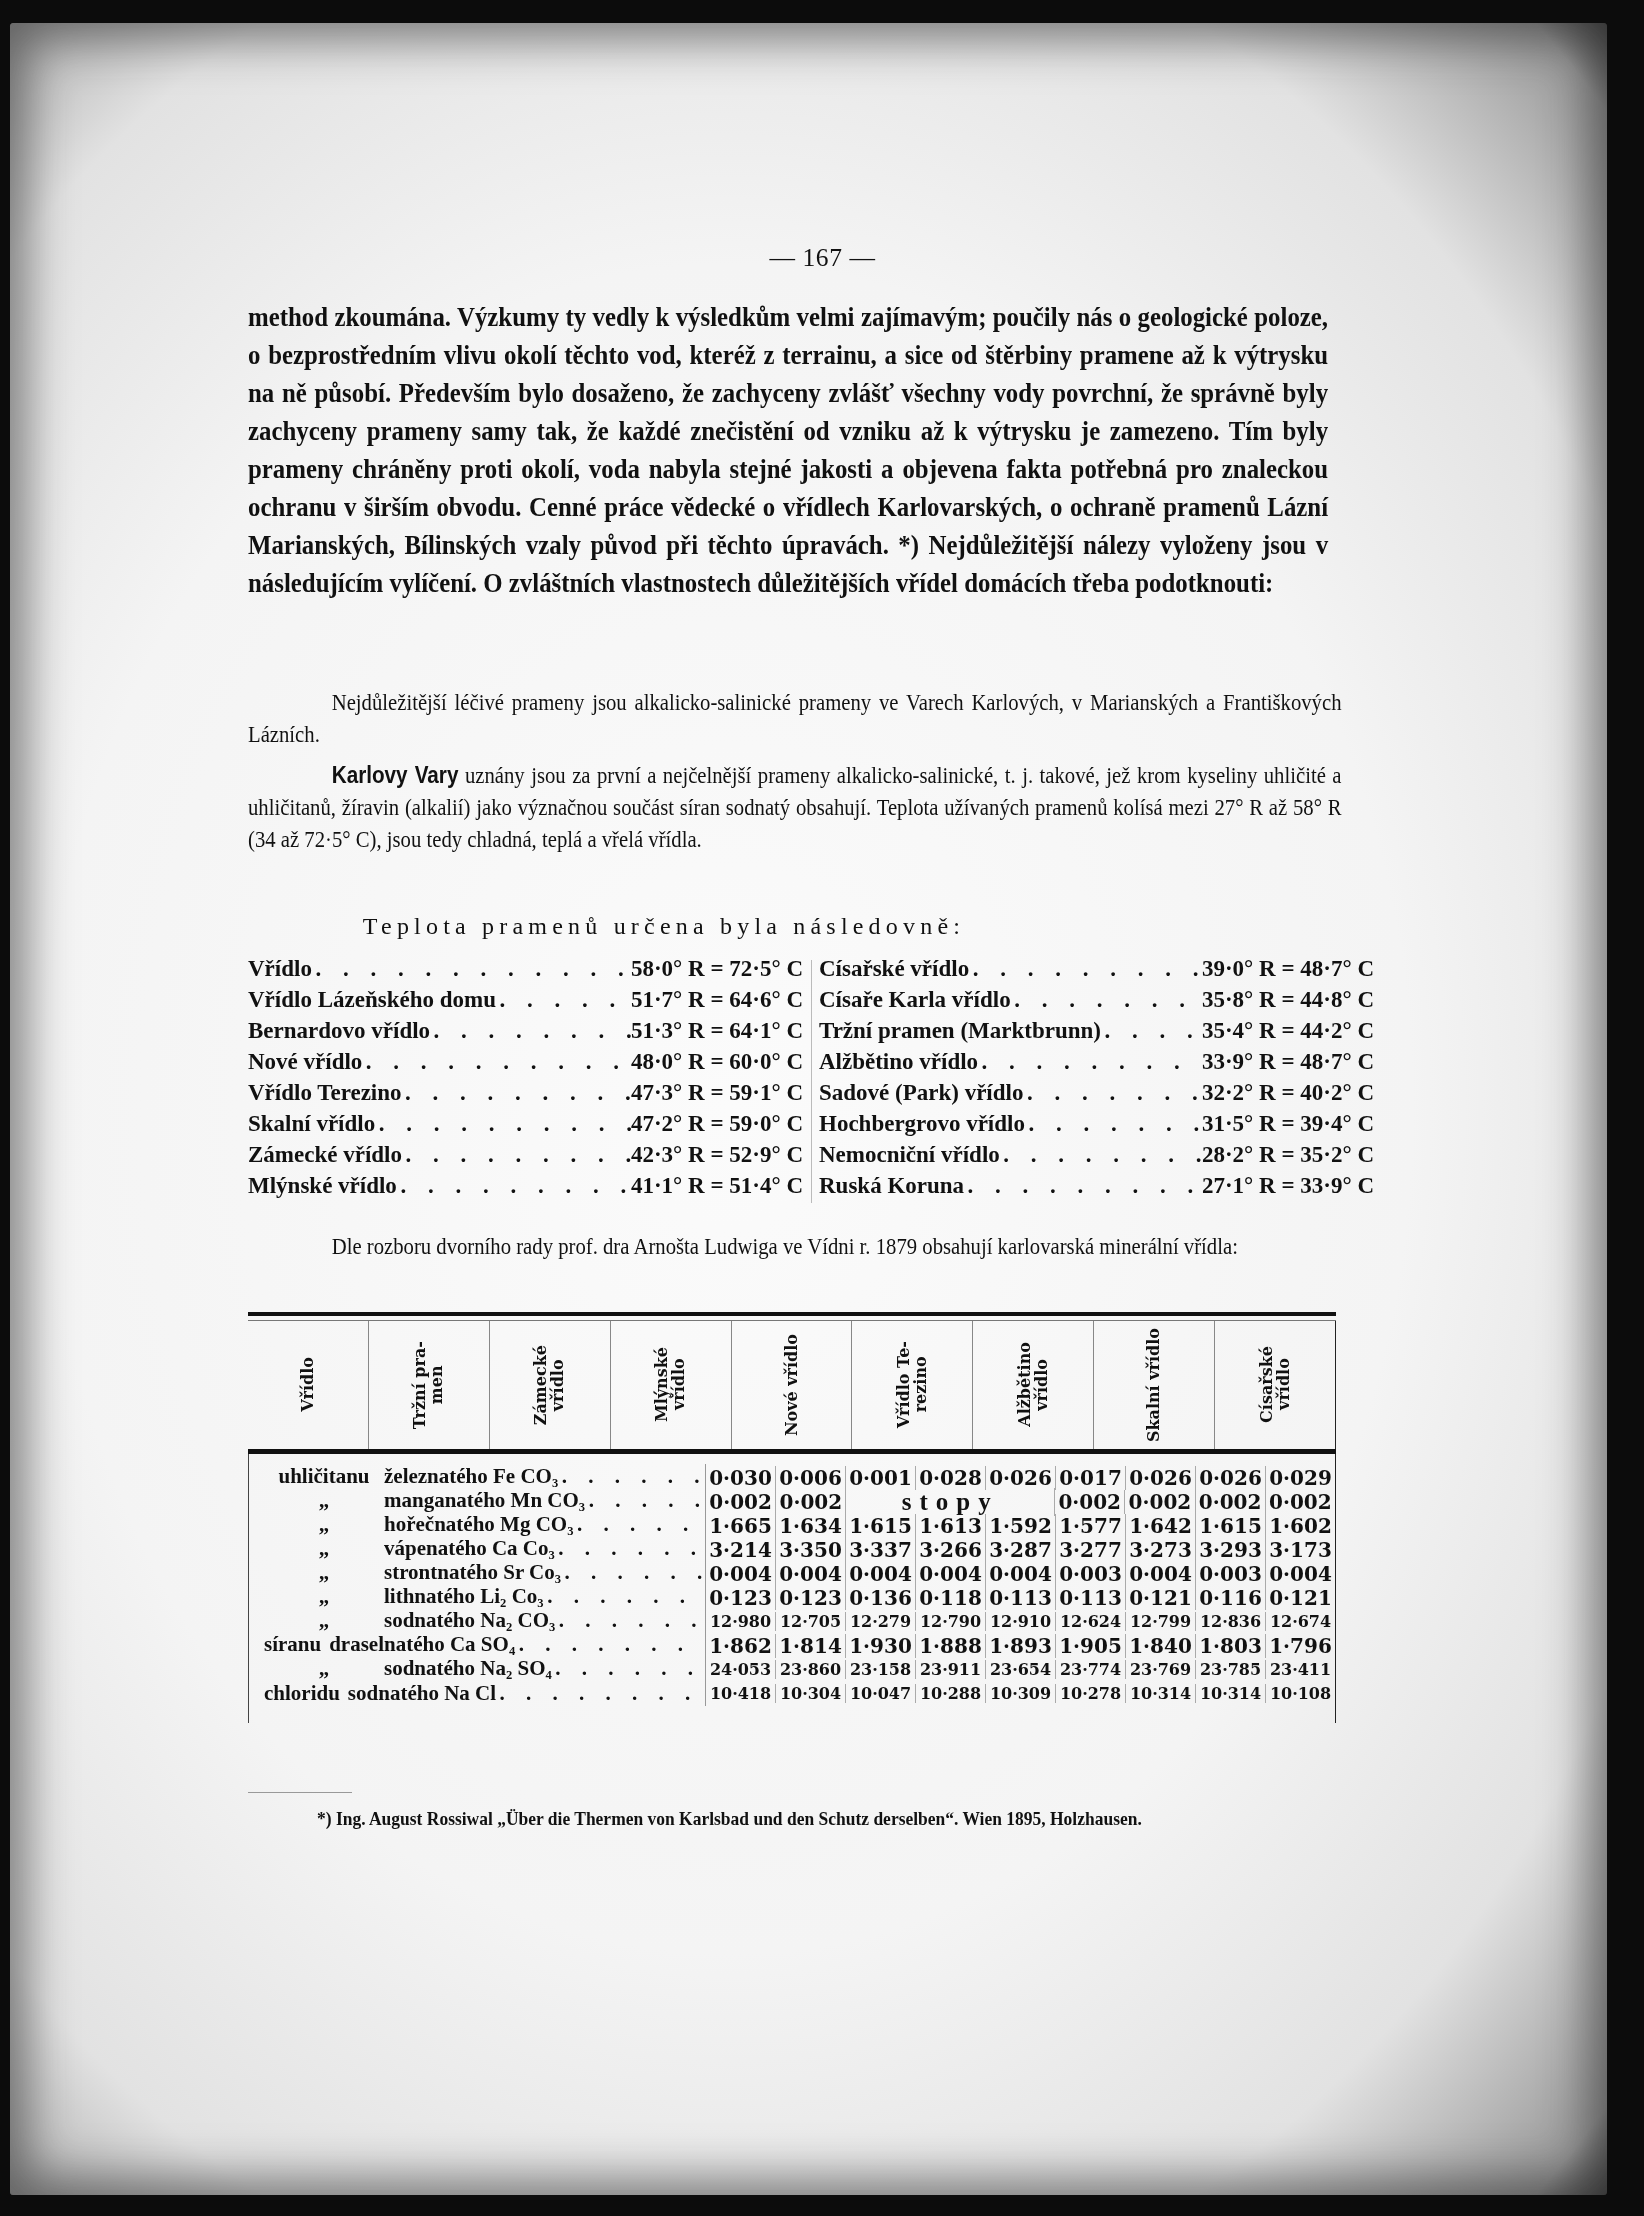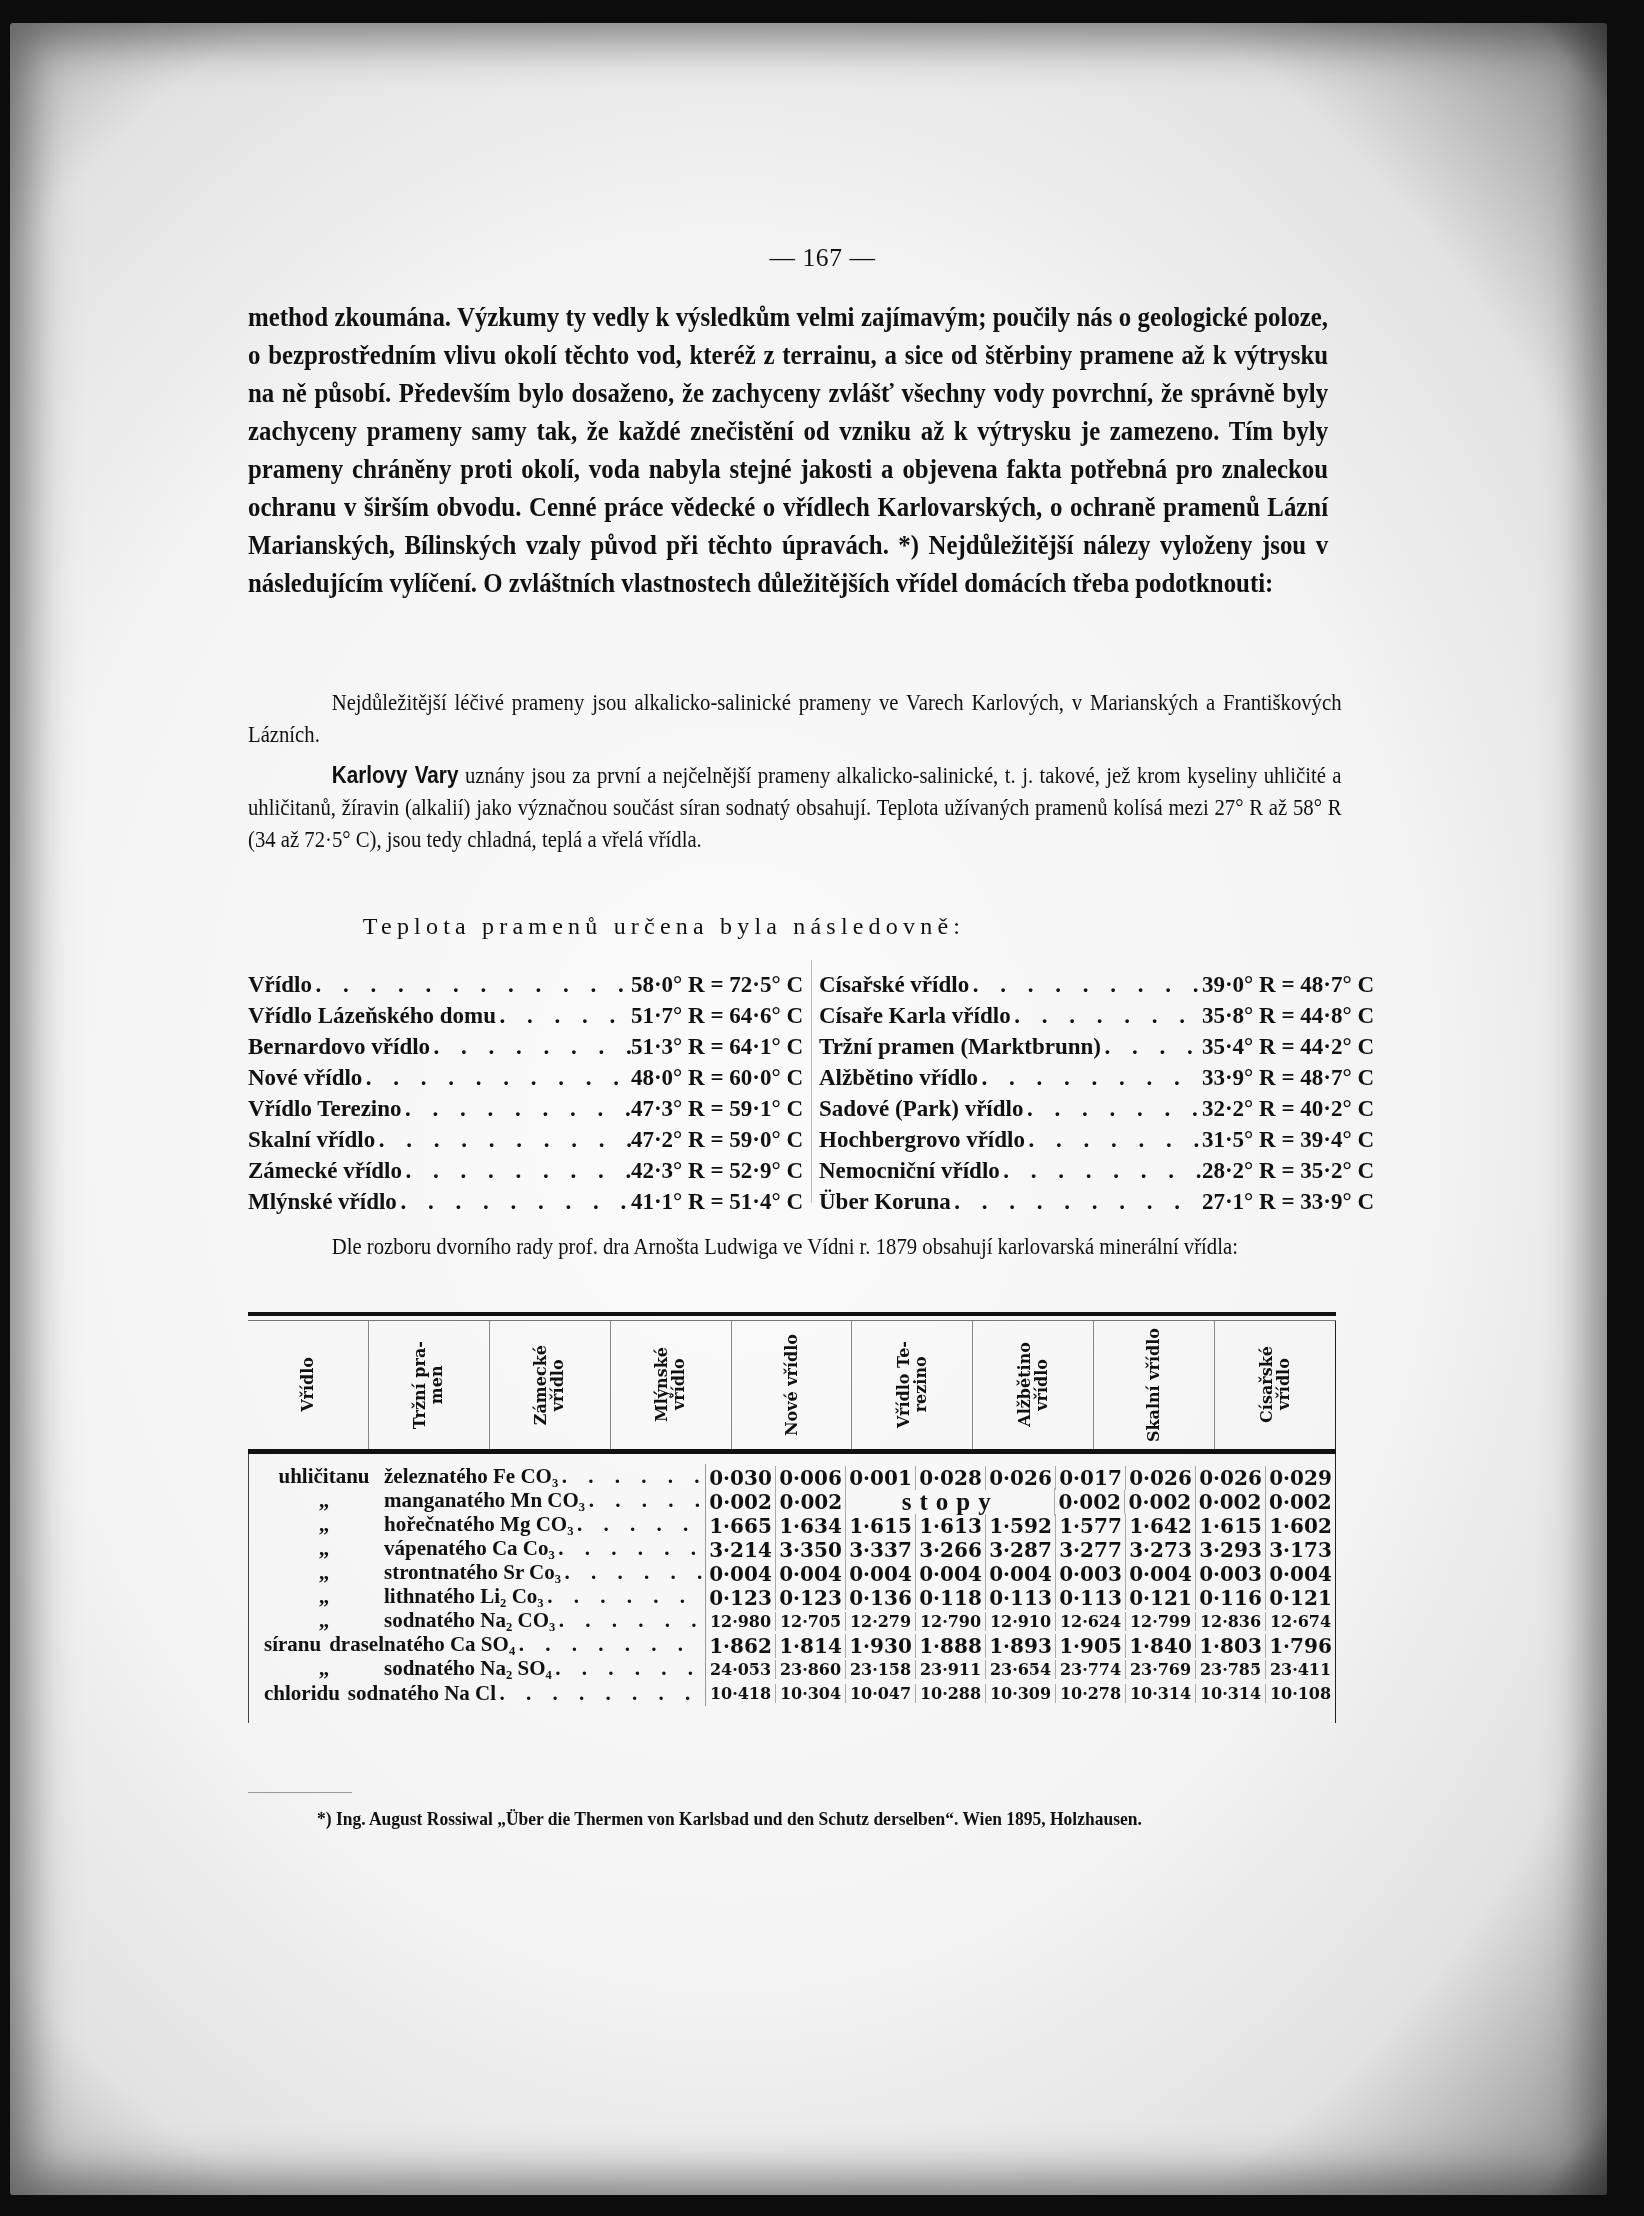--- a/index.html
+++ b/index.html
@@ -45,21 +45,21 @@
   }
   .temp-col { position: absolute; top: 956px; width: 555px; }
   .temp-col.left { left: 248px; }
   .temp-col.right { left: 819px; }
   .temp-row {
     display: flex; align-items: baseline; height: 31px;
     font-size: 23px; font-weight: bold;
   }
   .temp-row .name { white-space: nowrap; }
   .temp-row .dots { flex: 1; overflow: hidden; white-space: nowrap; letter-spacing: 8px; padding: 0 3.5px; }
-  .temp-row .val { white-space: nowrap; margin-top: 16px; }
+  .temp-row .val { white-space: nowrap; }
   .temp-sep {
     position: absolute; left: 811px; top: 960px; width: 1.2px; height: 243px;
     background: #bbb;
   }
 
   .analysis-intro { position: absolute; top: 1231px; left: 248px; width: 1215px; }
 
   .chem-table {
     position: absolute; left: 248px; top: 1312px; width: 1088px;
     border-top: 4.6px solid #111;
@@ -206,21 +206,21 @@
         <span class="name">Hochbergrovo vřídlo</span>
         <span class="dots">. . . . . . . . . . . . . . . . . .</span>
         <span class="val">31·5° R = 39·4° C</span>
       </div>
       <div class="temp-row">
         <span class="name">Nemocniční vřídlo</span>
         <span class="dots">. . . . . . . . . . . . . . . . . .</span>
         <span class="val">28·2° R = 35·2° C</span>
       </div>
       <div class="temp-row">
-        <span class="name">Über Koruna</span>
+        <span class="name">Ruská Koruna</span>
         <span class="dots">. . . . . . . . . . . . . . . . . .</span>
         <span class="val">27·1° R = 33·9° C</span>
       </div>
     </div>
 
   <div class="small-text analysis-intro">
     <p>Dle rozboru dvorního rady prof. dra Arnošta Ludwiga ve Vídni r. 1879 obsahují karlovarská minerální vřídla:</p>
   </div>
 
   <div class="chem-table">

